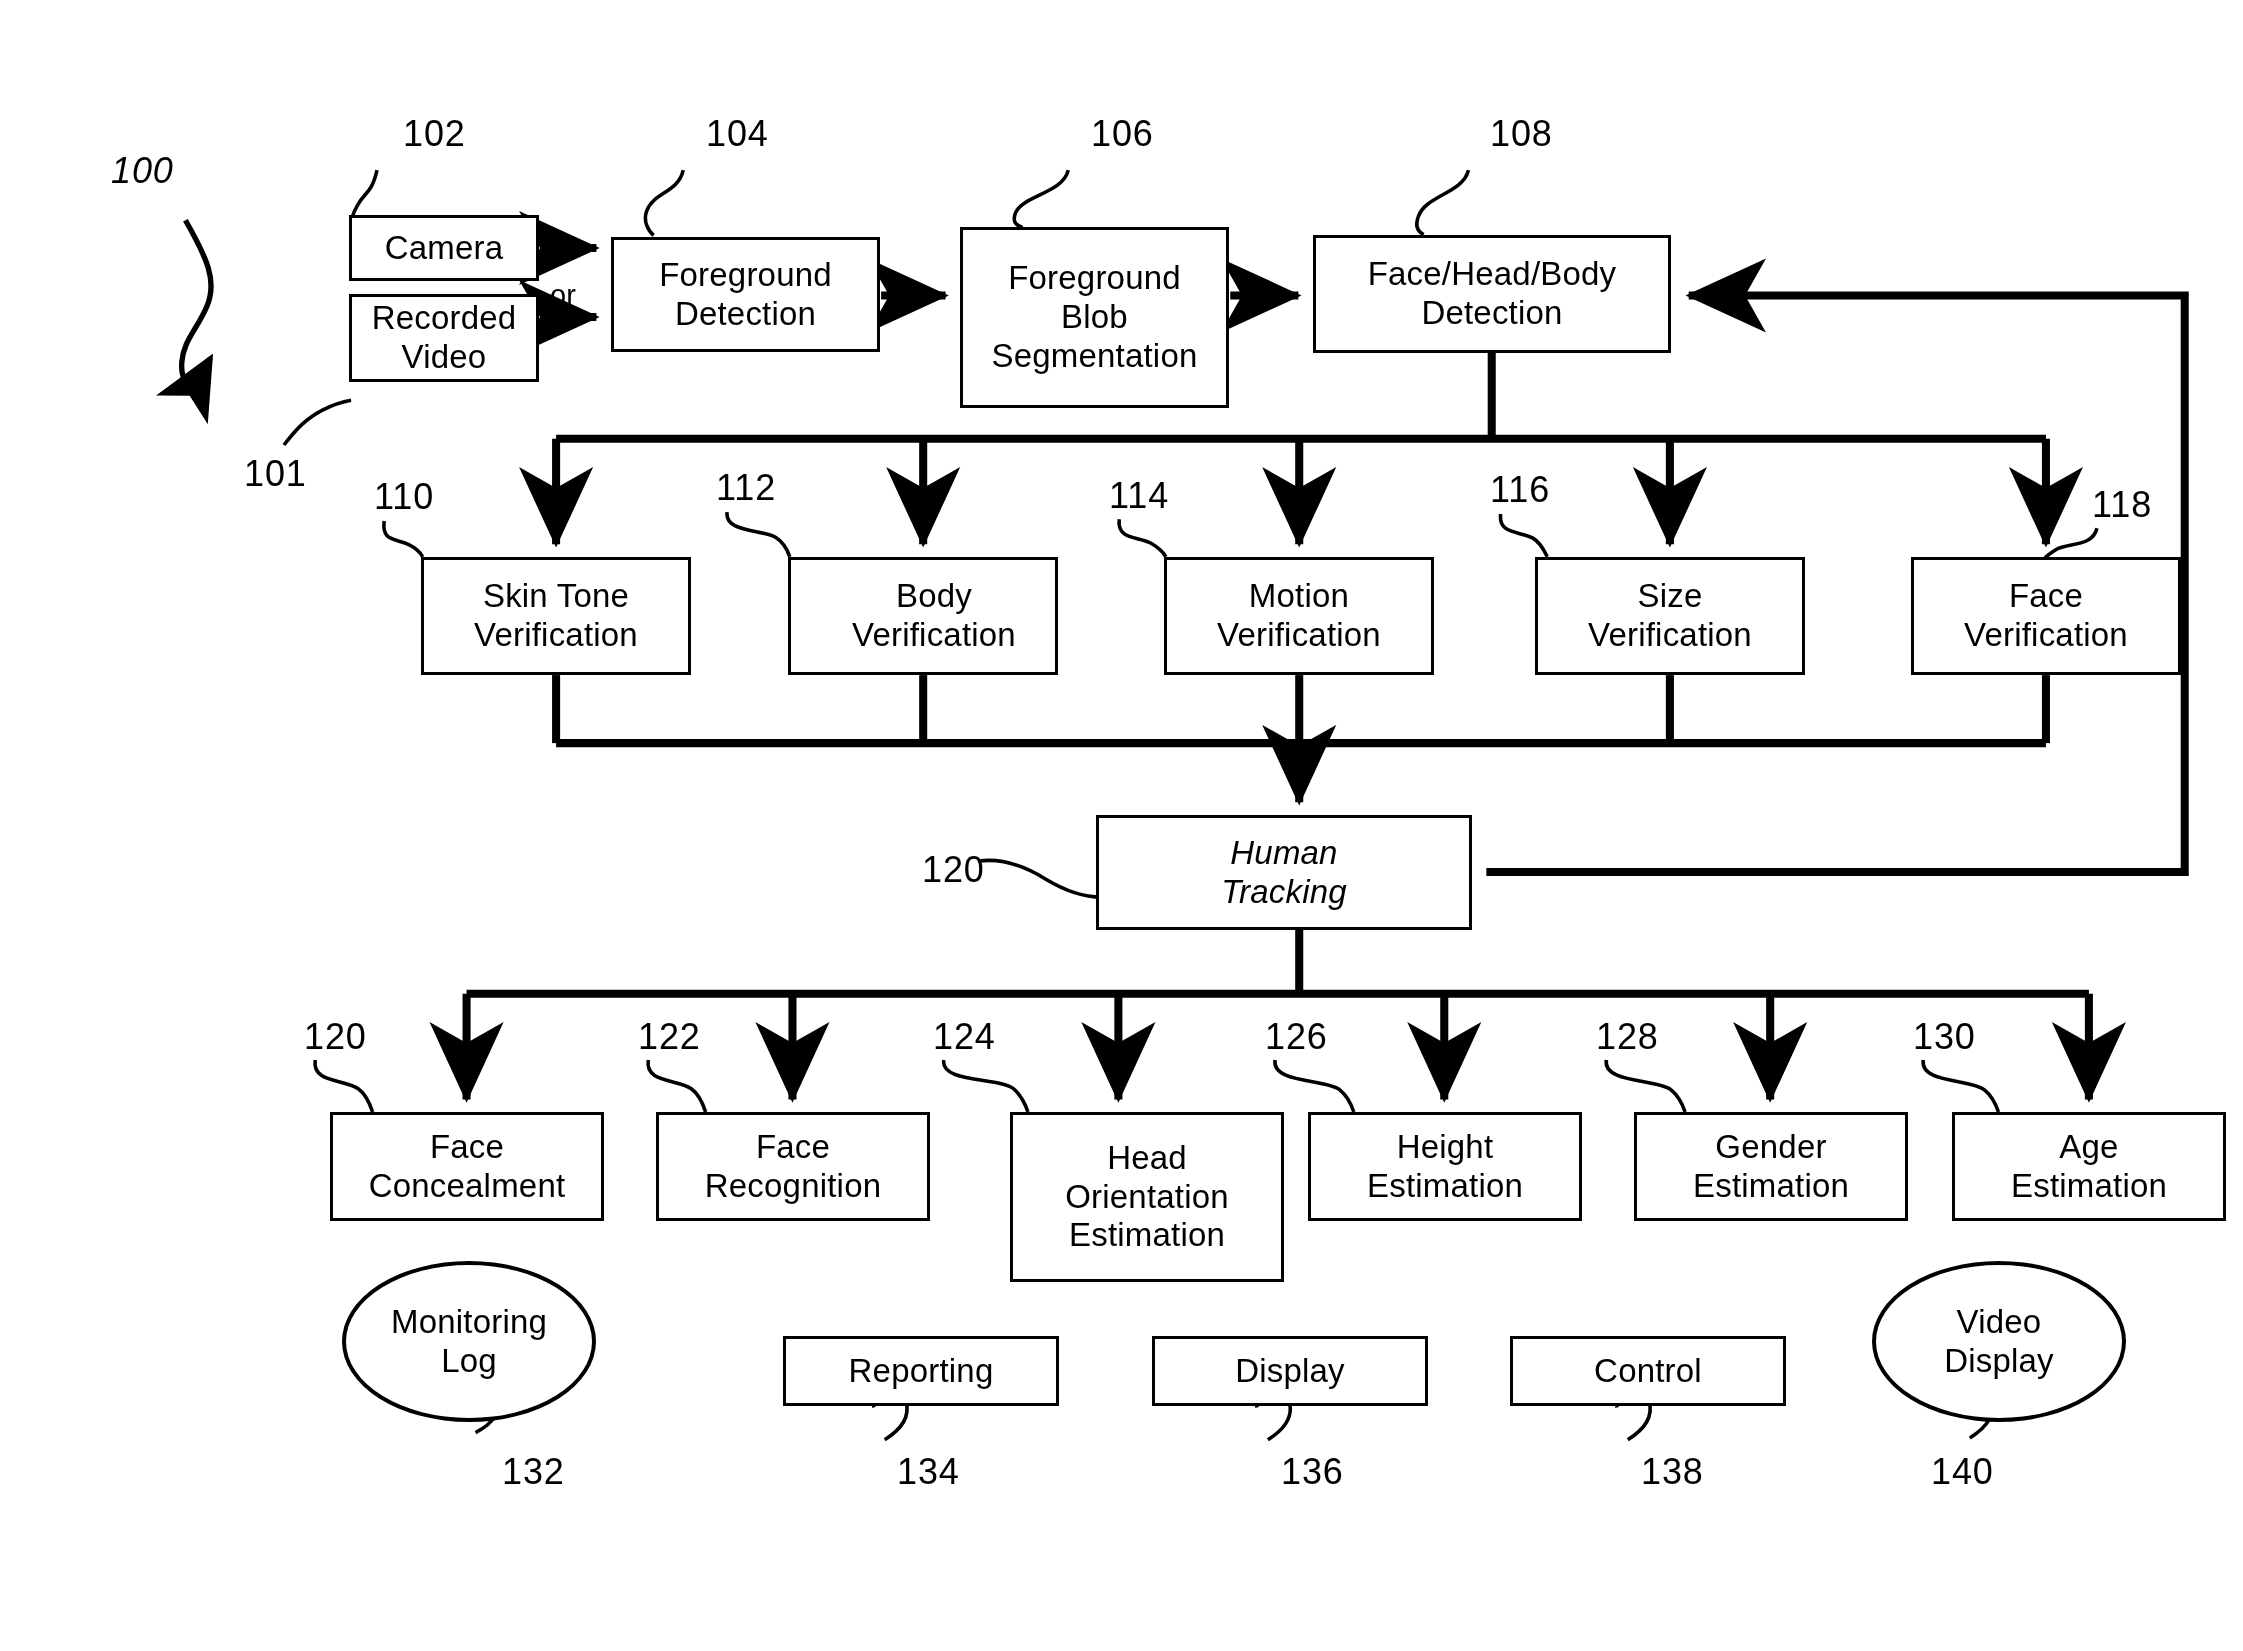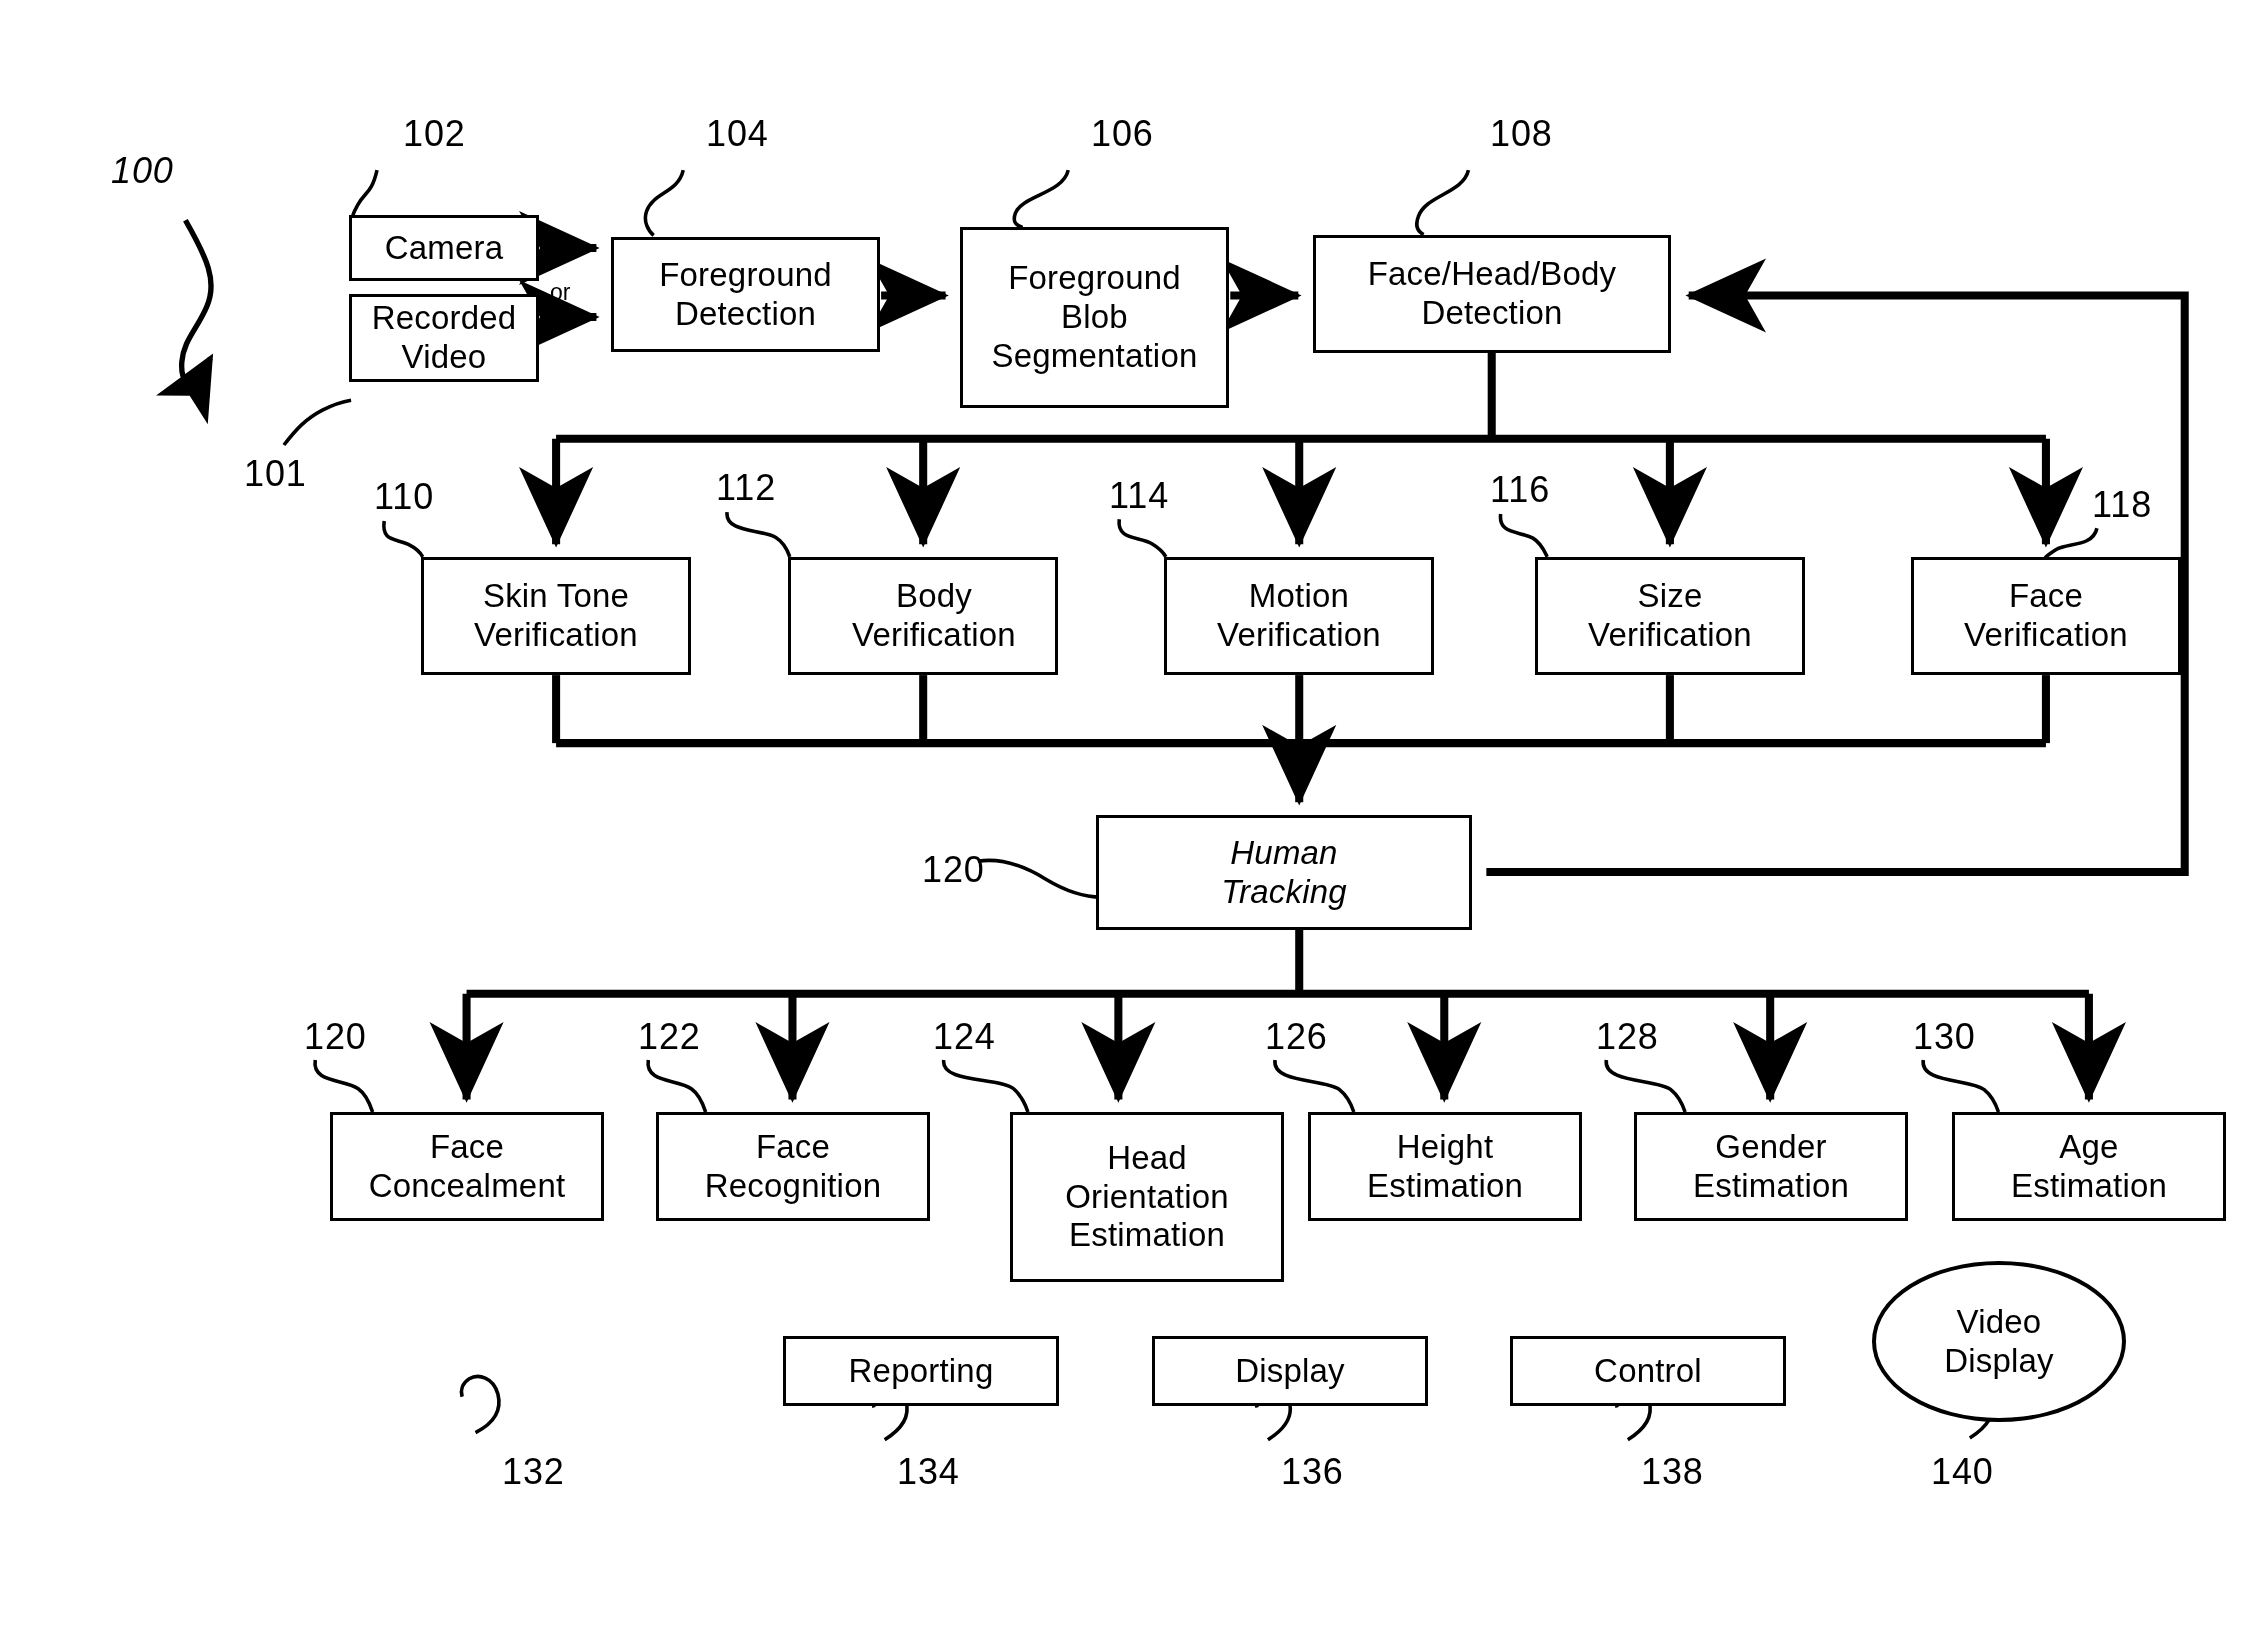--- a/index.html
+++ b/index.html
@@ -49,21 +49,21 @@
     position: absolute;
     color: #000000;
     font-size: 36px;
     font-family: "Liberation Sans", sans-serif;
     letter-spacing: 0.9px;
     z-index: 6;
   }
   .small-label {
     position: absolute;
     color: #000000;
-    font-size: 23px;
+    font-size: 29px;
     font-family: "Liberation Sans", sans-serif;
     z-index: 6;
   }
 </style>
 </head>
 <body>
 
 <div id="figure">
 
   <svg id="vector-layer" viewBox="0 0 2505 1844" xmlns="http://www.w3.org/2000/svg">
@@ -193,20 +193,22 @@
 
   <div class="node" style="left:1308px;top:1112px;width:274px;height:109px;">Height
 Estimation</div>
 
   <div class="node" style="left:1634px;top:1112px;width:274px;height:109px;">Gender
 Estimation</div>
 
   <div class="node" style="left:1952px;top:1112px;width:274px;height:109px;">Age
 Estimation</div>
 
+  <div class="node ellipse" style="left:342px;top:1261px;width:254px;height:161px;">Monitoring
+Log</div>
 
   <div class="node" style="left:783px;top:1336px;width:276px;height:70px;">Reporting</div>
 
   <div class="node" style="left:1152px;top:1336px;width:276px;height:70px;">Display</div>
 
   <div class="node" style="left:1510px;top:1336px;width:276px;height:70px;">Control</div>
 
   <div class="node ellipse" style="left:1872px;top:1261px;width:254px;height:161px;">Video
 Display</div>
 

